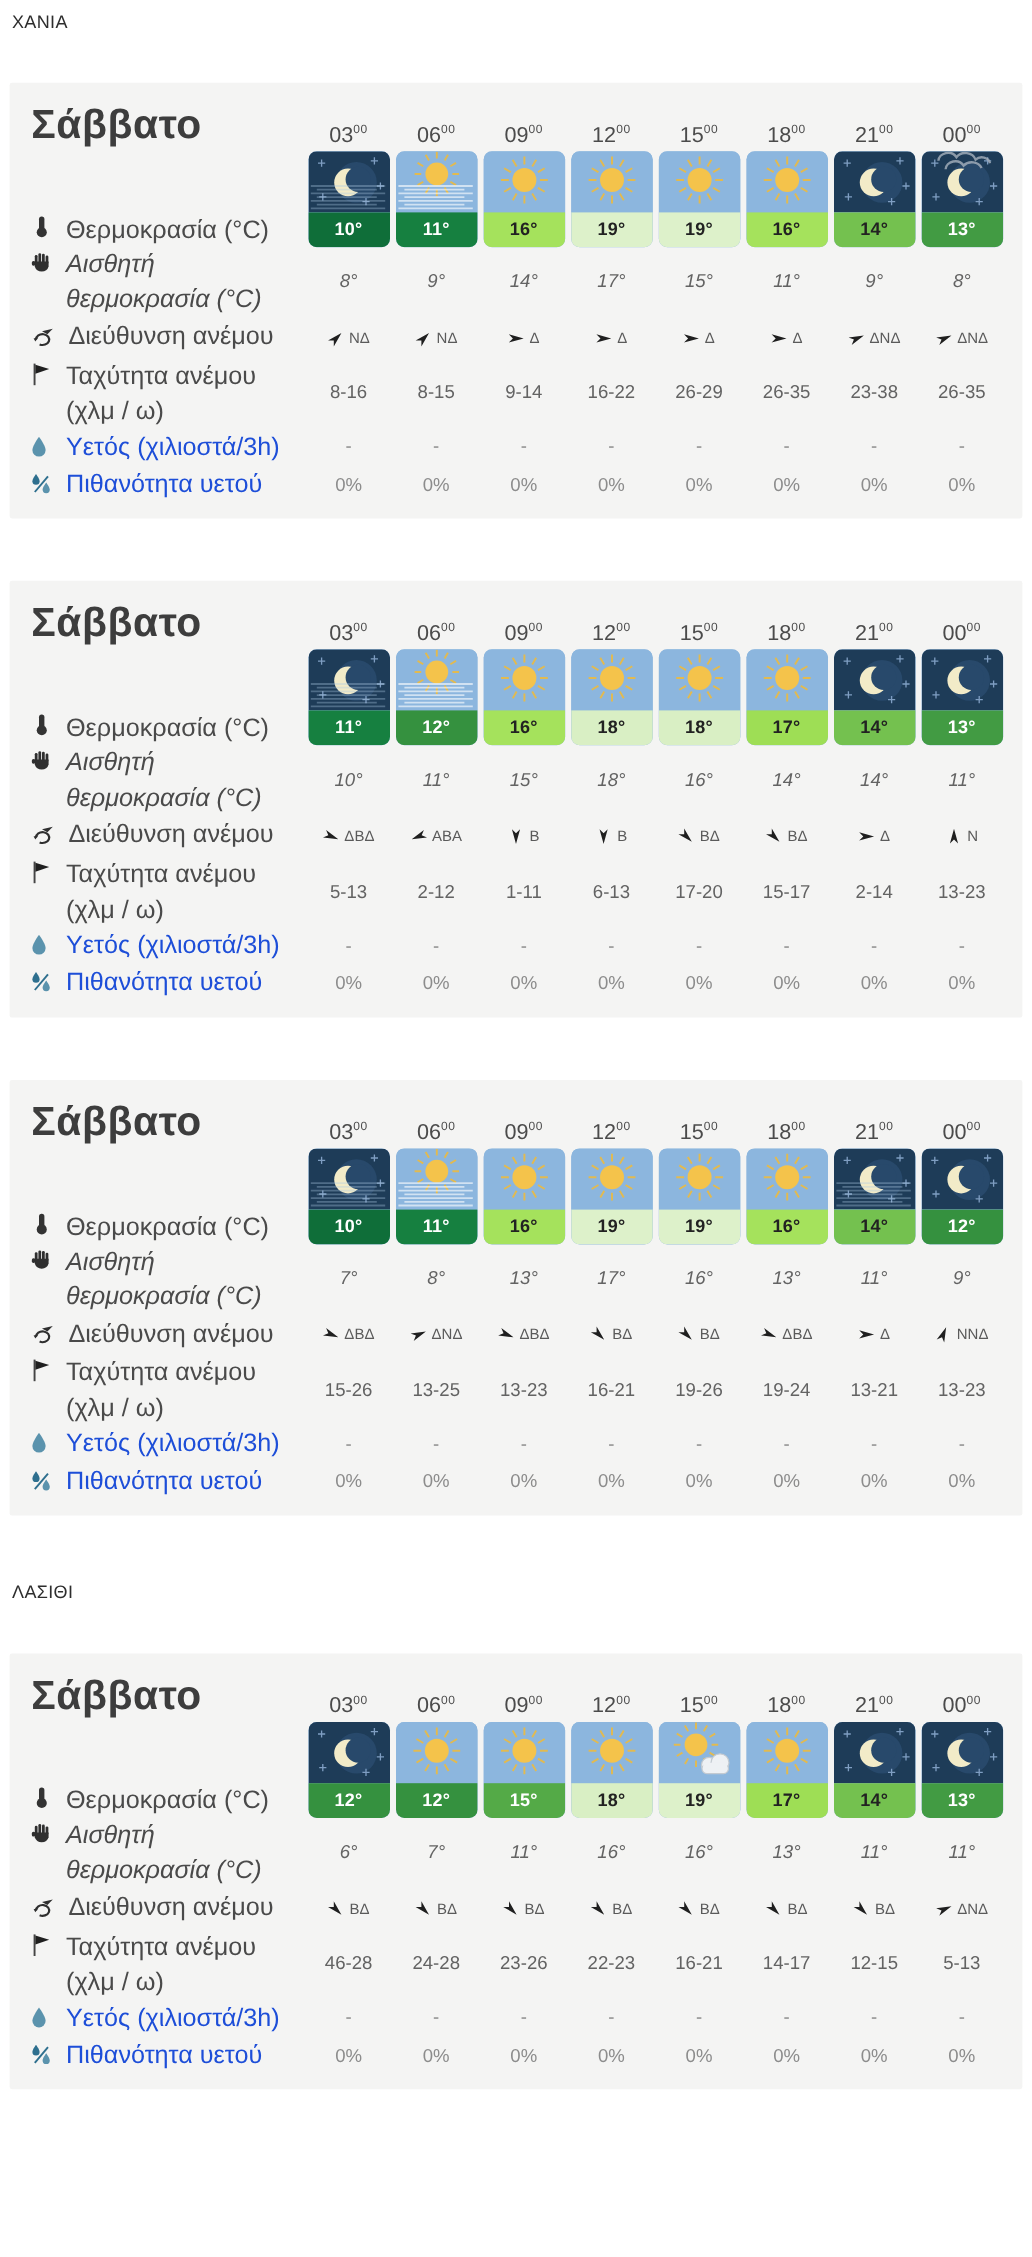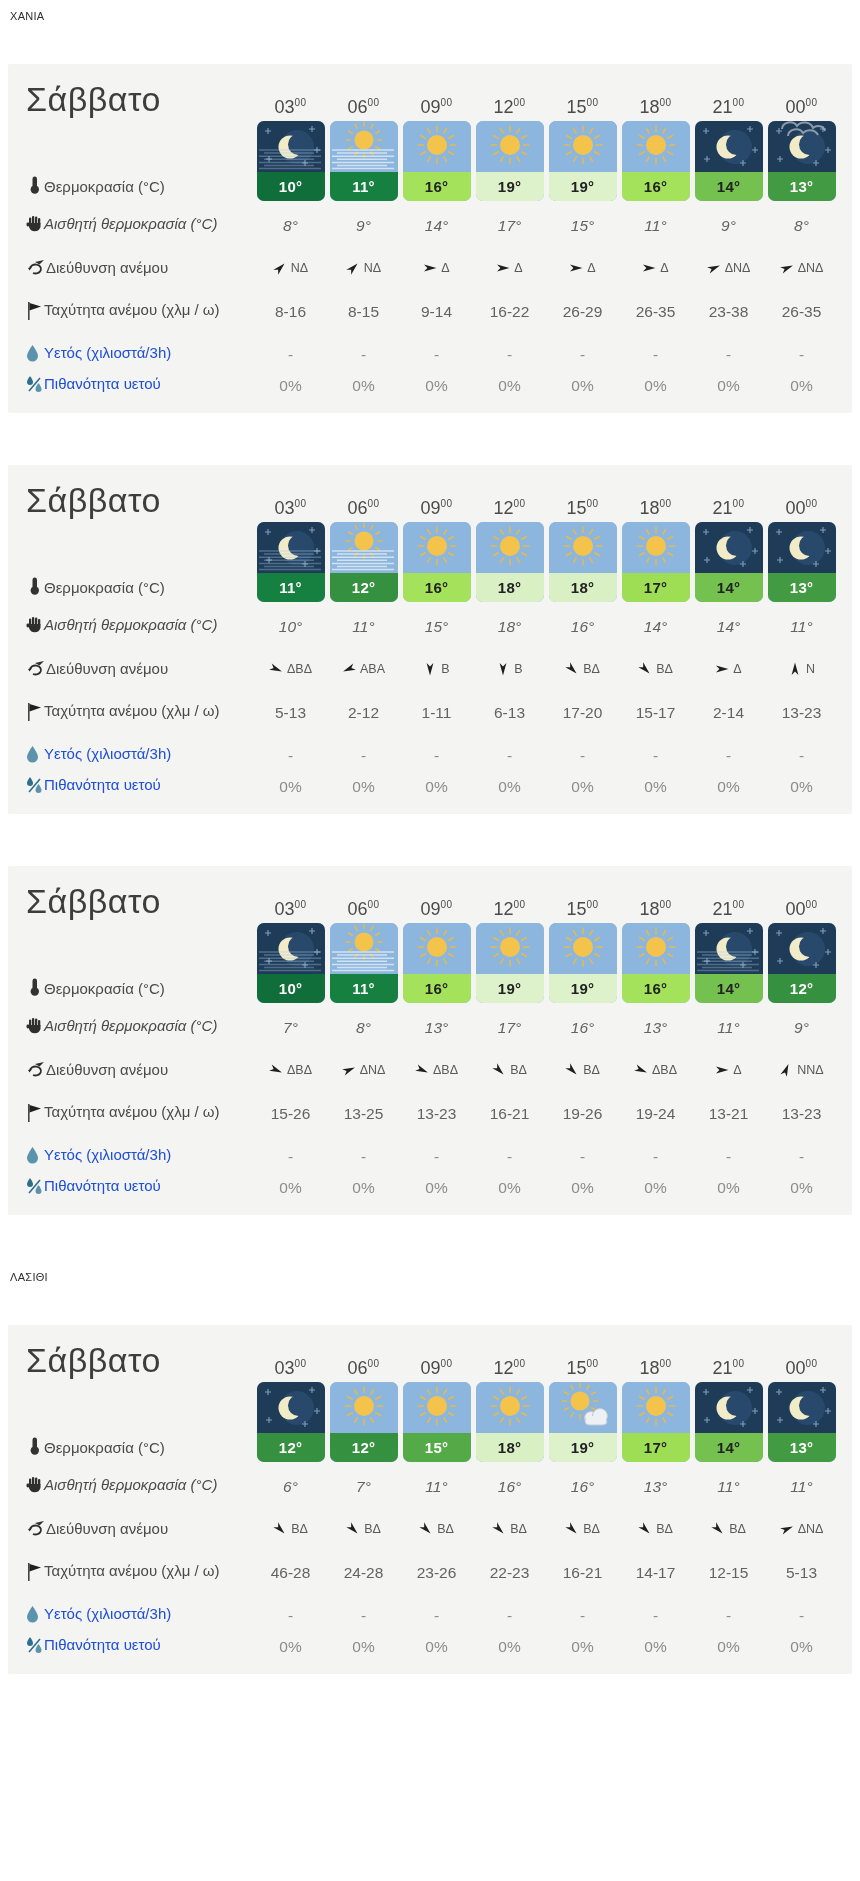--- a/index.html
+++ b/index.html
@@ -1,29 +1,29 @@
 <!DOCTYPE html>
 <html><head>
 <meta charset="utf-8">
 <style>
   html,body{margin:0;padding:0;background:#fff;}
   body{width:860px;font-family:"Liberation Sans",sans-serif;color:#444;}
   .page{padding-top:6px;}
-  h2.region{font-size:11px;font-weight:400;color:#2e2e2e;margin:0;padding:4px 0 0 10px;letter-spacing:.3px;}
+  h2.region{font-size:15px;font-weight:400;color:#2e2e2e;margin:0;padding:4px 0 0 10px;letter-spacing:.3px;}
   .card{margin:42px 8px 52px 8px;background:#f4f4f3;padding:18px 6px 12px 18px;border-radius:2px;}
   .grid{display:grid;grid-template-columns:228px repeat(8,73px);align-items:center;}
   .grid.header{align-items:end;margin-bottom:3px;}
-  .day{font-size:34px;font-weight:400;color:#3d3d3d;letter-spacing:.5px;line-height:1;padding-bottom:2px;}
+  .day{font-size:34px;font-weight:700;color:#3d3d3d;letter-spacing:.5px;line-height:1;padding-bottom:2px;}
   .time{justify-self:center;font-size:18px;color:#4b4b4b;}
   .time sup{font-size:10px;letter-spacing:.5px;}
   .tile{width:68px;height:80px;border-radius:7px;overflow:hidden;justify-self:center;background:#8cb6de;display:flex;flex-direction:column;}
   .tile-sky{height:51px;}
   .tile-sky svg{display:block;}
   .tile-band{height:29px;display:flex;align-items:center;justify-content:center;font-weight:bold;font-size:15px;letter-spacing:.2px;}
-  .rowlabel{display:flex;align-items:flex-start;font-size:15px;color:#4a4a4a;line-height:1.4;padding-right:10px;}
+  .rowlabel{display:flex;gap:11px;align-items:flex-start;font-size:21px;color:#4a4a4a;line-height:1.4;padding-right:10px;}
   .rowlabel .ric{flex:0 0 18px;margin-top:2px;}
   .temp-label-cell{align-self:end;height:29px;display:flex;}
   .temp-label-cell .rowlabel{align-items:center;}
   .val{justify-self:center;font-size:15.5px;color:#636363;}
   .row{min-height:36px;}
   .row-feels{min-height:50px;font-style:italic;}
   .row-winddir{min-height:34px;}
   .row-windspeed{min-height:54px;}
   .row-precip,.row-prob{min-height:31px;}
   .blue .rowlabel{color:#1d4ed8;}

